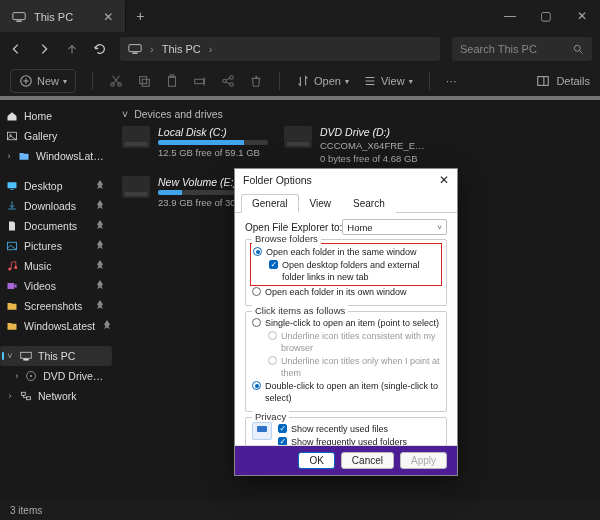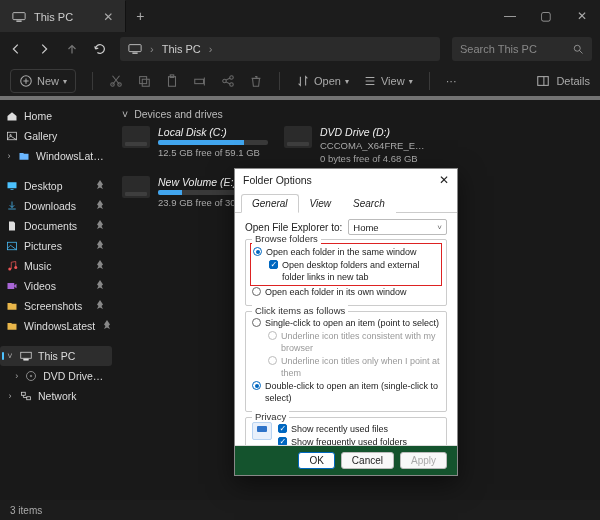--- a/index.html
+++ b/index.html
@@ -50,25 +50,25 @@
   .drivebar { height:5px; background:#3a3a3a; border-radius:2px; overflow:hidden; }
   .drivefill { height:100%; background:#41a5ee; }
   .drivesub { font-size:9.5px; color:#aaa; white-space:nowrap; overflow:hidden; text-overflow:ellipsis; }
 
   .status { position:absolute; bottom:0; left:0; right:0; height:20px; background:#1c1c1c; color:#aaa; font-size:10px; display:flex; align-items:center; padding:0 10px; }
 
   
   .dialog { position:absolute; left:234px; top:168px; width:224px; height:308px; background:#fff; border:1px solid #888; box-shadow:0 8px 24px rgba(0,0,0,.5); font-size:10px; color:#222; display:flex; flex-direction:column; }
   .dlg-title { display:flex; align-items:center; padding:4px 8px; font-size:10.5px; }
   .dlg-title .x { margin-left:auto; font-size:12px; }
-  .dlg-tabs { display:flex; padding:0 6px; border-bottom:1px solid #ccc; gap:0; margin-top:2px;font-style:italic; }
+  .dlg-tabs { display:flex; padding:0 6px; border-bottom:1px solid #ccc; gap:0; margin-top:2px; }
   .dlg-tab { padding:3px 10px; font-size:10px; border:1px solid transparent; border-bottom:none; position:relative; top:1px; background:#fff; }
   .dlg-tab.active { border-color:#ccc; border-bottom:1px solid #fff; border-radius:3px 3px 0 0; }
   .dlg-body { padding:6px 10px 4px 10px; flex:1; overflow:hidden; }
-  .row-open { display:flex; align-items:center; gap:6px; margin-bottom:4px; }
+  .row-open { display:flex; align-items:center; margin-bottom:4px; }
   .select { flex:1; border:1px solid #bbb; border-radius:2px; height:16px; padding:0 4px; display:flex; align-items:center; justify-content:space-between; font-size:9.5px; }
   .fieldset { border:1px solid #ccc; border-radius:2px; padding:4px 6px 6px 6px; margin-bottom:5px; position:relative; }
   .legend { position:absolute; top:-7px; left:6px; background:#fff; padding:0 3px; font-size:9.5px; color:#333; }
   .opt { display:flex; align-items:flex-start; gap:4px; font-size:9px; line-height:12px; margin:1px 0; }
   .opt.sub { margin-left:16px; }
   .opt.dim { color:#999; }
   .radio, .check { width:9px; height:9px; border:1px solid #666; flex-shrink:0; margin-top:1px; }
   .radio { border-radius:50%; position:relative; }
   .radio.sel { border-color:#0067c0; }
   .radio.sel::after { content:""; position:absolute; inset:1.5px; background:#0067c0; border-radius:50%; }
@@ -76,21 +76,21 @@
   .check.sel { background:#0067c0; border-color:#0067c0; }
   .check.sel::after { content:"✓"; position:absolute; color:#fff; font-size:8px; left:0.5px; top:-2px; }
   .redbox { border:1.5px solid #d22; padding:1px 2px; margin:-1px -2px; }
   .privicon { width:20px; height:18px; background:#e8f0fb; border:1px solid #b7d3f2; border-radius:2px; position:relative; flex-shrink:0; }
   .privicon::after { content:""; position:absolute; inset:3px 4px 7px 4px; background:#2e73c9; border-radius:1px; }
   .privrow { display:flex; gap:6px; }
   .privopts { flex:1; }
   .btn { border:1px solid #bbb; border-radius:3px; background:#f8f8f8; padding:2px 10px; font-size:10px; }
   .btn.primary { border-color:#0067c0; background:#fff; }
   .btn.dim { color:#aaa; }
-  .dlg-foot { display:flex; justify-content:flex-end; gap:6px; padding:6px 10px; border-top:1px solid #ddd; background:#14532d; }
+  .dlg-foot { display:flex; justify-content:flex-end; gap:6px; padding:6px 10px; border-top:1px solid #ddd; background:#4c1d95; }
 </style>
 </head>
 <body>
 
 <div class="titlebar">
   <div class="tab">
     <svg class="tab-icon" viewBox="0 0 16 12">
         <rect x="1" y="1" width="14" height="8" rx="1" fill="none" stroke="#ccc"></rect>
         <rect x="5" y="10" width="6" height="1.5" fill="#ccc"></rect>
       </svg>

